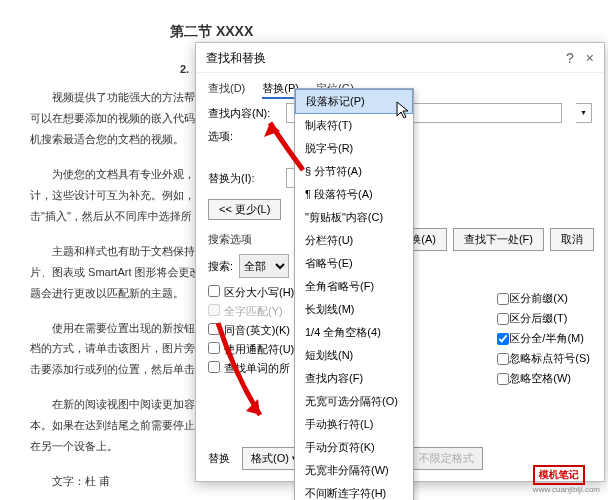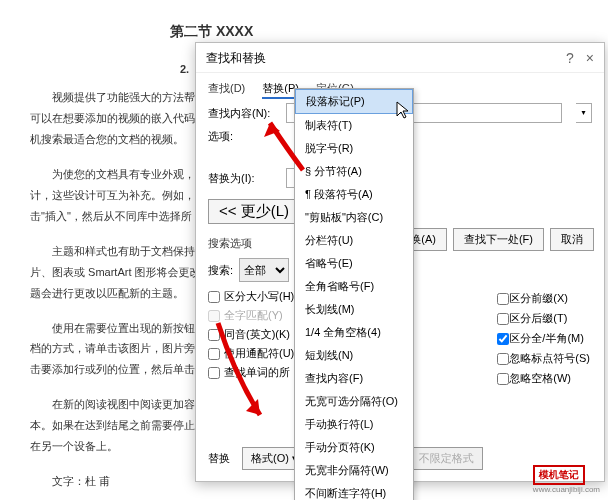--- a/index.html
+++ b/index.html
@@ -13,26 +13,26 @@
 .dlg-title { height: 30px; line-height: 30px; padding: 0 10px; font-size: 12px; display: flex; justify-content: space-between; align-items: center; border-bottom: 1px solid #eee; text-align: center; }
 .dlg-close-wrap { display: flex; gap: 12px; }
 .q-close { font-size: 14px; color: #666; cursor: pointer; }
 .tabs { padding: 8px 12px 4px; font-size: 11px; }
 .tabs span { margin-right: 14px; color: #333; cursor: pointer; }
 .tabs .active { border-bottom: 2px solid #2a6dc9; padding-bottom: 3px; color: #000; }
 .form-row { display: flex; align-items: center; padding: 3px 12px; font-size: 11px; gap: 14px; }
 .form-row label { width: 64px; }
 .form-row input[type=text] { flex: 1; height: 20px; border: 1px solid #aaa; padding: 0 4px; font-size: 11px; }
 .dropdown-arrow { width: 16px; height: 20px; border: 1px solid #aaa; border-left: none; text-align: center; line-height: 18px; font-size: 8px; cursor: pointer; }
-.less-btn { margin: 8px 12px; padding: 2px 10px; font-size: 15px; border: 1px solid #999; background: #f5f5f5; cursor: pointer; }
+.less-btn { margin: 8px 12px; padding: 2px 10px; font-size: 11px; border: 1px solid #999; background: #f5f5f5; cursor: pointer; }
 .section-lbl { padding: 4px 12px; font-size: 11px; color: #333; }
 .search-row { padding: 3px 12px; display: flex; align-items: center; gap: 6px; font-size: 11px; }
 .search-row select { height: 24px; border: 1px solid #aaa; font-size: 11px; width: 50px; }
 .chk-grid { padding: 4px 12px 10px; font-size: 11px; }
-.chk-grid label { display: flex; align-items: center; gap: 4px; margin-bottom: 4px; white-space: nowrap; }
+.chk-grid label { display: flex; align-items: flex-start; gap: 4px; margin-bottom: 4px; white-space: nowrap; }
 .chk-grid input { width: 12px; height: 12px; }
 .right-chks { position: absolute; right: 14px; top: 248px; font-size: 11px; }
 .right-chks label { display: flex; align-items: center; gap: 0; margin-bottom: 5px; }
 .right-chks input { width: 12px; height: 12px; }
 .btn-bar { position: absolute; right: 10px; top: 185px; display: flex; gap: 6px; }
 .btn-bar button { padding: 3px 10px; font-size: 11px; border: 1px solid #999; background: #f5f5f5; cursor: pointer; }
 .bottom-btns { position: absolute; left: 12px; bottom: 10px; display: flex; gap: 8px; align-items: center; }
 .bottom-btns .lbl { font-size: 11px; margin-right: 4px; }
 .bottom-btns button { padding: 3px 8px; font-size: 11px; border: 1px solid #999; background: #f5f5f5; cursor: pointer; }
 .bottom-btns .hl { border: 2px solid #d00; }

